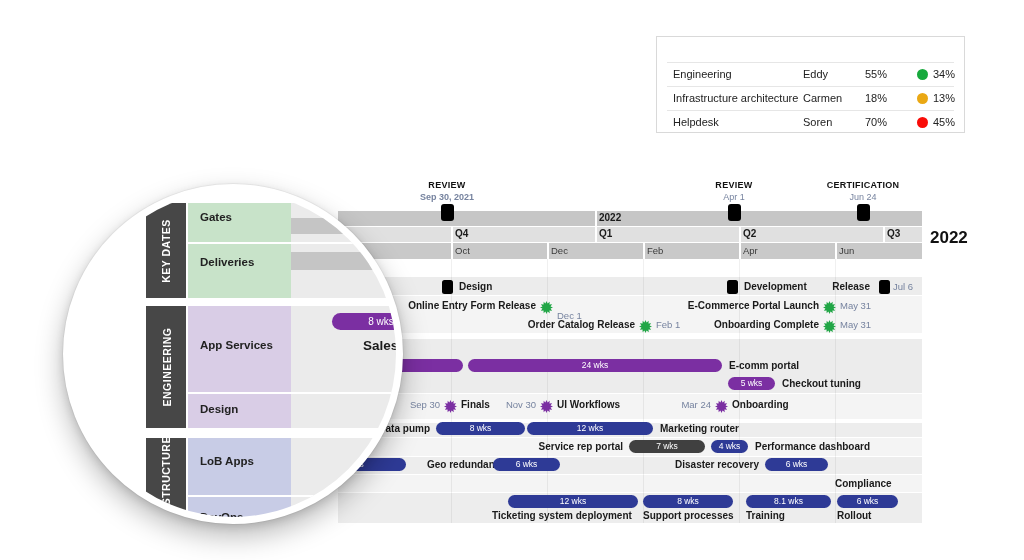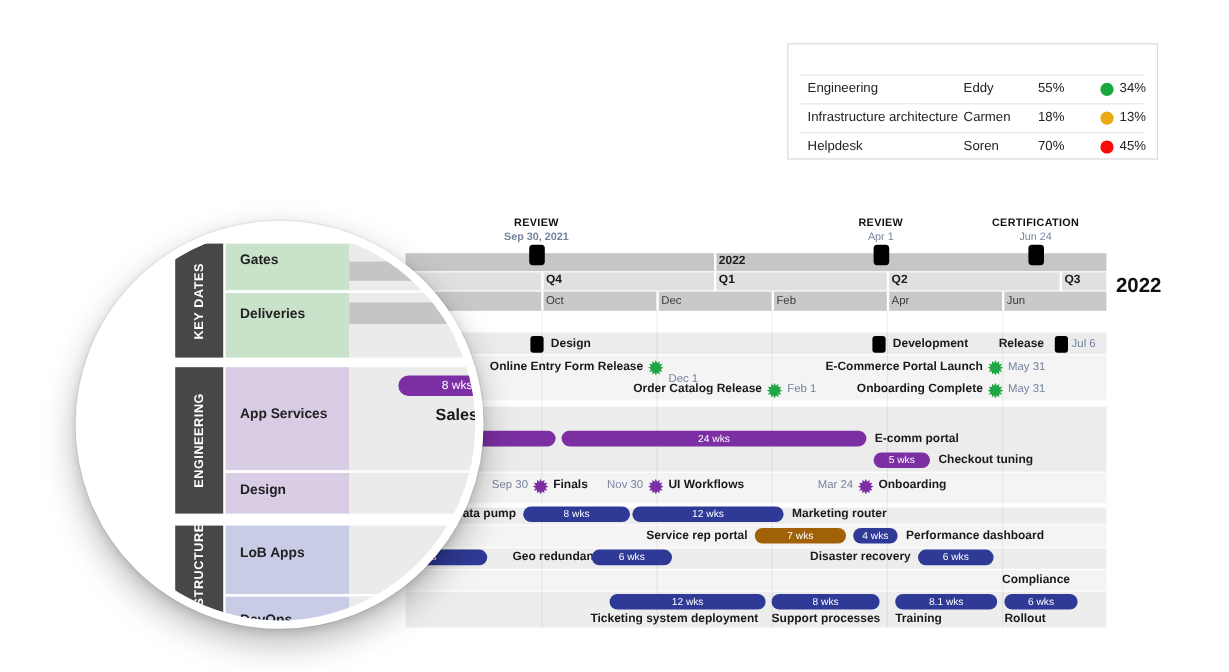--- a/index.html
+++ b/index.html
@@ -88,21 +88,21 @@
     <div style="position: absolute; white-space: nowrap; left: 840px; top: 319px; height: 12px; line-height: 12px; font-size: 9.5px; color: rgb(118, 131, 159);">May 31</div>
     <div style="position: absolute; white-space: nowrap; left: 310px; top: 359px; width: 153px; height: 13px; background: rgb(123, 47, 162); border-radius: 7px; color: rgb(255, 255, 255); font-size: 8.5px; line-height: 13px; text-align: center; overflow: hidden;">8 wks</div>
     <div style="position: absolute; white-space: nowrap; left: 468px; top: 359px; width: 254px; height: 13px; background: rgb(123, 47, 162); border-radius: 7px; color: rgb(255, 255, 255); font-size: 8.5px; line-height: 13px; text-align: center; overflow: hidden;">24 wks</div>
     <div style="position: absolute; white-space: nowrap; left: 729px; top: 359.5px; height: 12px; line-height: 12px; font-size: 10px; color: rgb(26, 26, 26); font-weight: bold;">E-comm portal</div>
     <div style="position: absolute; white-space: nowrap; left: 728px; top: 377px; width: 47px; height: 13px; background: rgb(123, 47, 162); border-radius: 7px; color: rgb(255, 255, 255); font-size: 8.5px; line-height: 13px; text-align: center; overflow: hidden;">5 wks</div>
     <div style="position: absolute; white-space: nowrap; left: 782px; top: 377.5px; height: 12px; line-height: 12px; font-size: 10px; color: rgb(26, 26, 26); font-weight: bold;">Checkout tuning</div>
     <div style="position: absolute; white-space: nowrap; left: 436px; top: 422px; width: 89px; height: 13px; background: rgb(46, 58, 150); border-radius: 7px; color: rgb(255, 255, 255); font-size: 8.5px; line-height: 13px; text-align: center; overflow: hidden;">8 wks</div>
     <div style="position: absolute; white-space: nowrap; right: 594px; top: 422.5px; height: 12px; line-height: 12px; font-size: 10px; color: rgb(26, 26, 26); font-weight: bold;">Data pump</div>
     <div style="position: absolute; white-space: nowrap; left: 527px; top: 422px; width: 126px; height: 13px; background: rgb(46, 58, 150); border-radius: 7px; color: rgb(255, 255, 255); font-size: 8.5px; line-height: 13px; text-align: center; overflow: hidden;">12 wks</div>
     <div style="position: absolute; white-space: nowrap; left: 660px; top: 422.5px; height: 12px; line-height: 12px; font-size: 10px; color: rgb(26, 26, 26); font-weight: bold;">Marketing router</div>
-    <div style="position: absolute; white-space: nowrap; left: 629px; top: 440px; width: 76px; height: 13px; background: #a16207; border-radius: 7px; color: rgb(255, 255, 255); font-size: 8.5px; line-height: 13px; text-align: center; overflow: hidden;">7 wks</div>
+    <div style="position: absolute; white-space: nowrap; left: 629px; top: 440px; width: 76px; height: 13px; background: #404040; border-radius: 7px; color: rgb(255, 255, 255); font-size: 8.5px; line-height: 13px; text-align: center; overflow: hidden;">7 wks</div>
     <div style="position: absolute; white-space: nowrap; right: 401px; top: 440.5px; height: 12px; line-height: 12px; font-size: 10px; color: rgb(26, 26, 26); font-weight: bold;">Service rep portal</div>
     <div style="position: absolute; white-space: nowrap; left: 711px; top: 440px; width: 37px; height: 13px; background: rgb(46, 58, 150); border-radius: 7px; color: rgb(255, 255, 255); font-size: 8.5px; line-height: 13px; text-align: center; overflow: hidden;">4 wks</div>
     <div style="position: absolute; white-space: nowrap; left: 755px; top: 440.5px; height: 12px; line-height: 12px; font-size: 10px; color: rgb(26, 26, 26); font-weight: bold;">Performance dashboard</div>
     <div style="position: absolute; white-space: nowrap; left: 300px; top: 458px; width: 106px; height: 13px; background: rgb(46, 58, 150); border-radius: 7px; color: rgb(255, 255, 255); font-size: 8.5px; line-height: 13px; text-align: center; overflow: hidden;">6 wks</div>
     <div style="position: absolute; white-space: nowrap; left: 427px; top: 458.5px; height: 12px; line-height: 12px; font-size: 10px; color: rgb(26, 26, 26); font-weight: bold;">Geo redundancy</div>
     <div style="position: absolute; white-space: nowrap; left: 493px; top: 458px; width: 67px; height: 13px; background: rgb(46, 58, 150); border-radius: 7px; color: rgb(255, 255, 255); font-size: 8.5px; line-height: 13px; text-align: center; overflow: hidden;">6 wks</div>
     <div style="position: absolute; white-space: nowrap; left: 765px; top: 458px; width: 63px; height: 13px; background: rgb(46, 58, 150); border-radius: 7px; color: rgb(255, 255, 255); font-size: 8.5px; line-height: 13px; text-align: center; overflow: hidden;">6 wks</div>
     <div style="position: absolute; white-space: nowrap; right: 265px; top: 458.5px; height: 12px; line-height: 12px; font-size: 10px; color: rgb(26, 26, 26); font-weight: bold;">Disaster recovery</div>
     <div style="position: absolute; white-space: nowrap; left: 835px; top: 477.5px; height: 12px; line-height: 12px; font-size: 10px; color: rgb(26, 26, 26); font-weight: bold;">Compliance</div>
     <div style="position: absolute; white-space: nowrap; left: 508px; top: 495px; width: 130px; height: 13px; background: rgb(46, 58, 150); border-radius: 7px; color: rgb(255, 255, 255); font-size: 8.5px; line-height: 13px; text-align: center; overflow: hidden;">12 wks</div>

